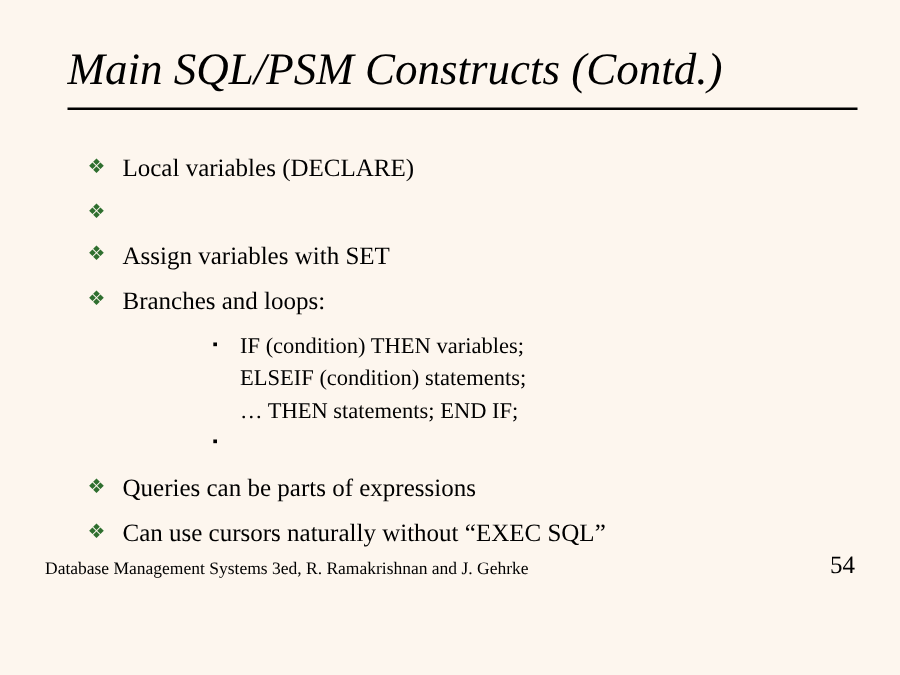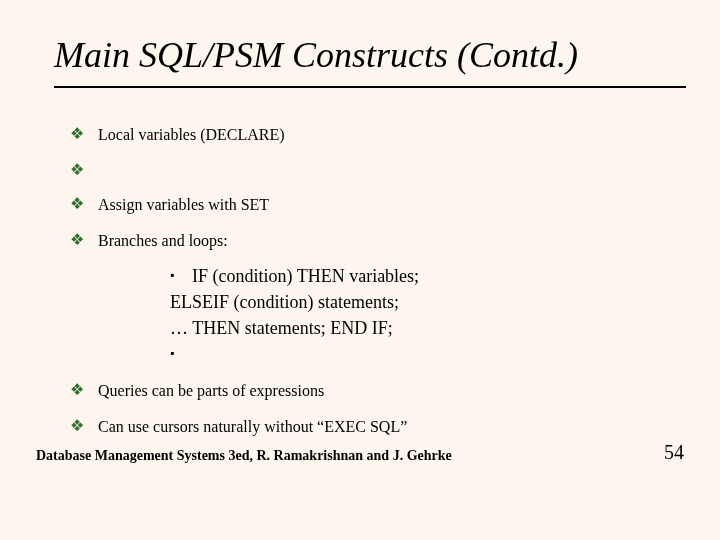--- a/index.html
+++ b/index.html
@@ -55,21 +55,21 @@
     margin-bottom: 6px;
   }
   .l1 .bullet {
     color: #2f6f2f;
     font-size: 16px;
     line-height: 28px;
     width: 28px;
     flex: 0 0 28px;
   }
   .l1 .txt {
-    font-size: 16px;
+    font-size: 20px;
     line-height: 30px;
   }
   .sub {
     margin: 8px 0 12px 100px;
   }
   .l2 {
     display: flex;
     align-items: flex-start;
     margin-bottom: 2px;
   }
@@ -78,29 +78,29 @@
     font-size: 12px;
     line-height: 22px;
     width: 22px;
     flex: 0 0 22px;
   }
   .l2 .txt {
     font-size: 18px;
     line-height: 24px;
   }
   .l2 .cont {
+    margin-left: 22px;
     font-size: 18px;
     line-height: 24px;
   }
   .footer-left {
     position: absolute;
     bottom: 16px;
     left: 36px;
     font-size: 14px;
-    font-weight: bold;
   }
   .footer-right {
     position: absolute;
     bottom: 16px;
     right: 36px;
     font-size: 20px;
   }
 </style>
 </head>
 <body>

